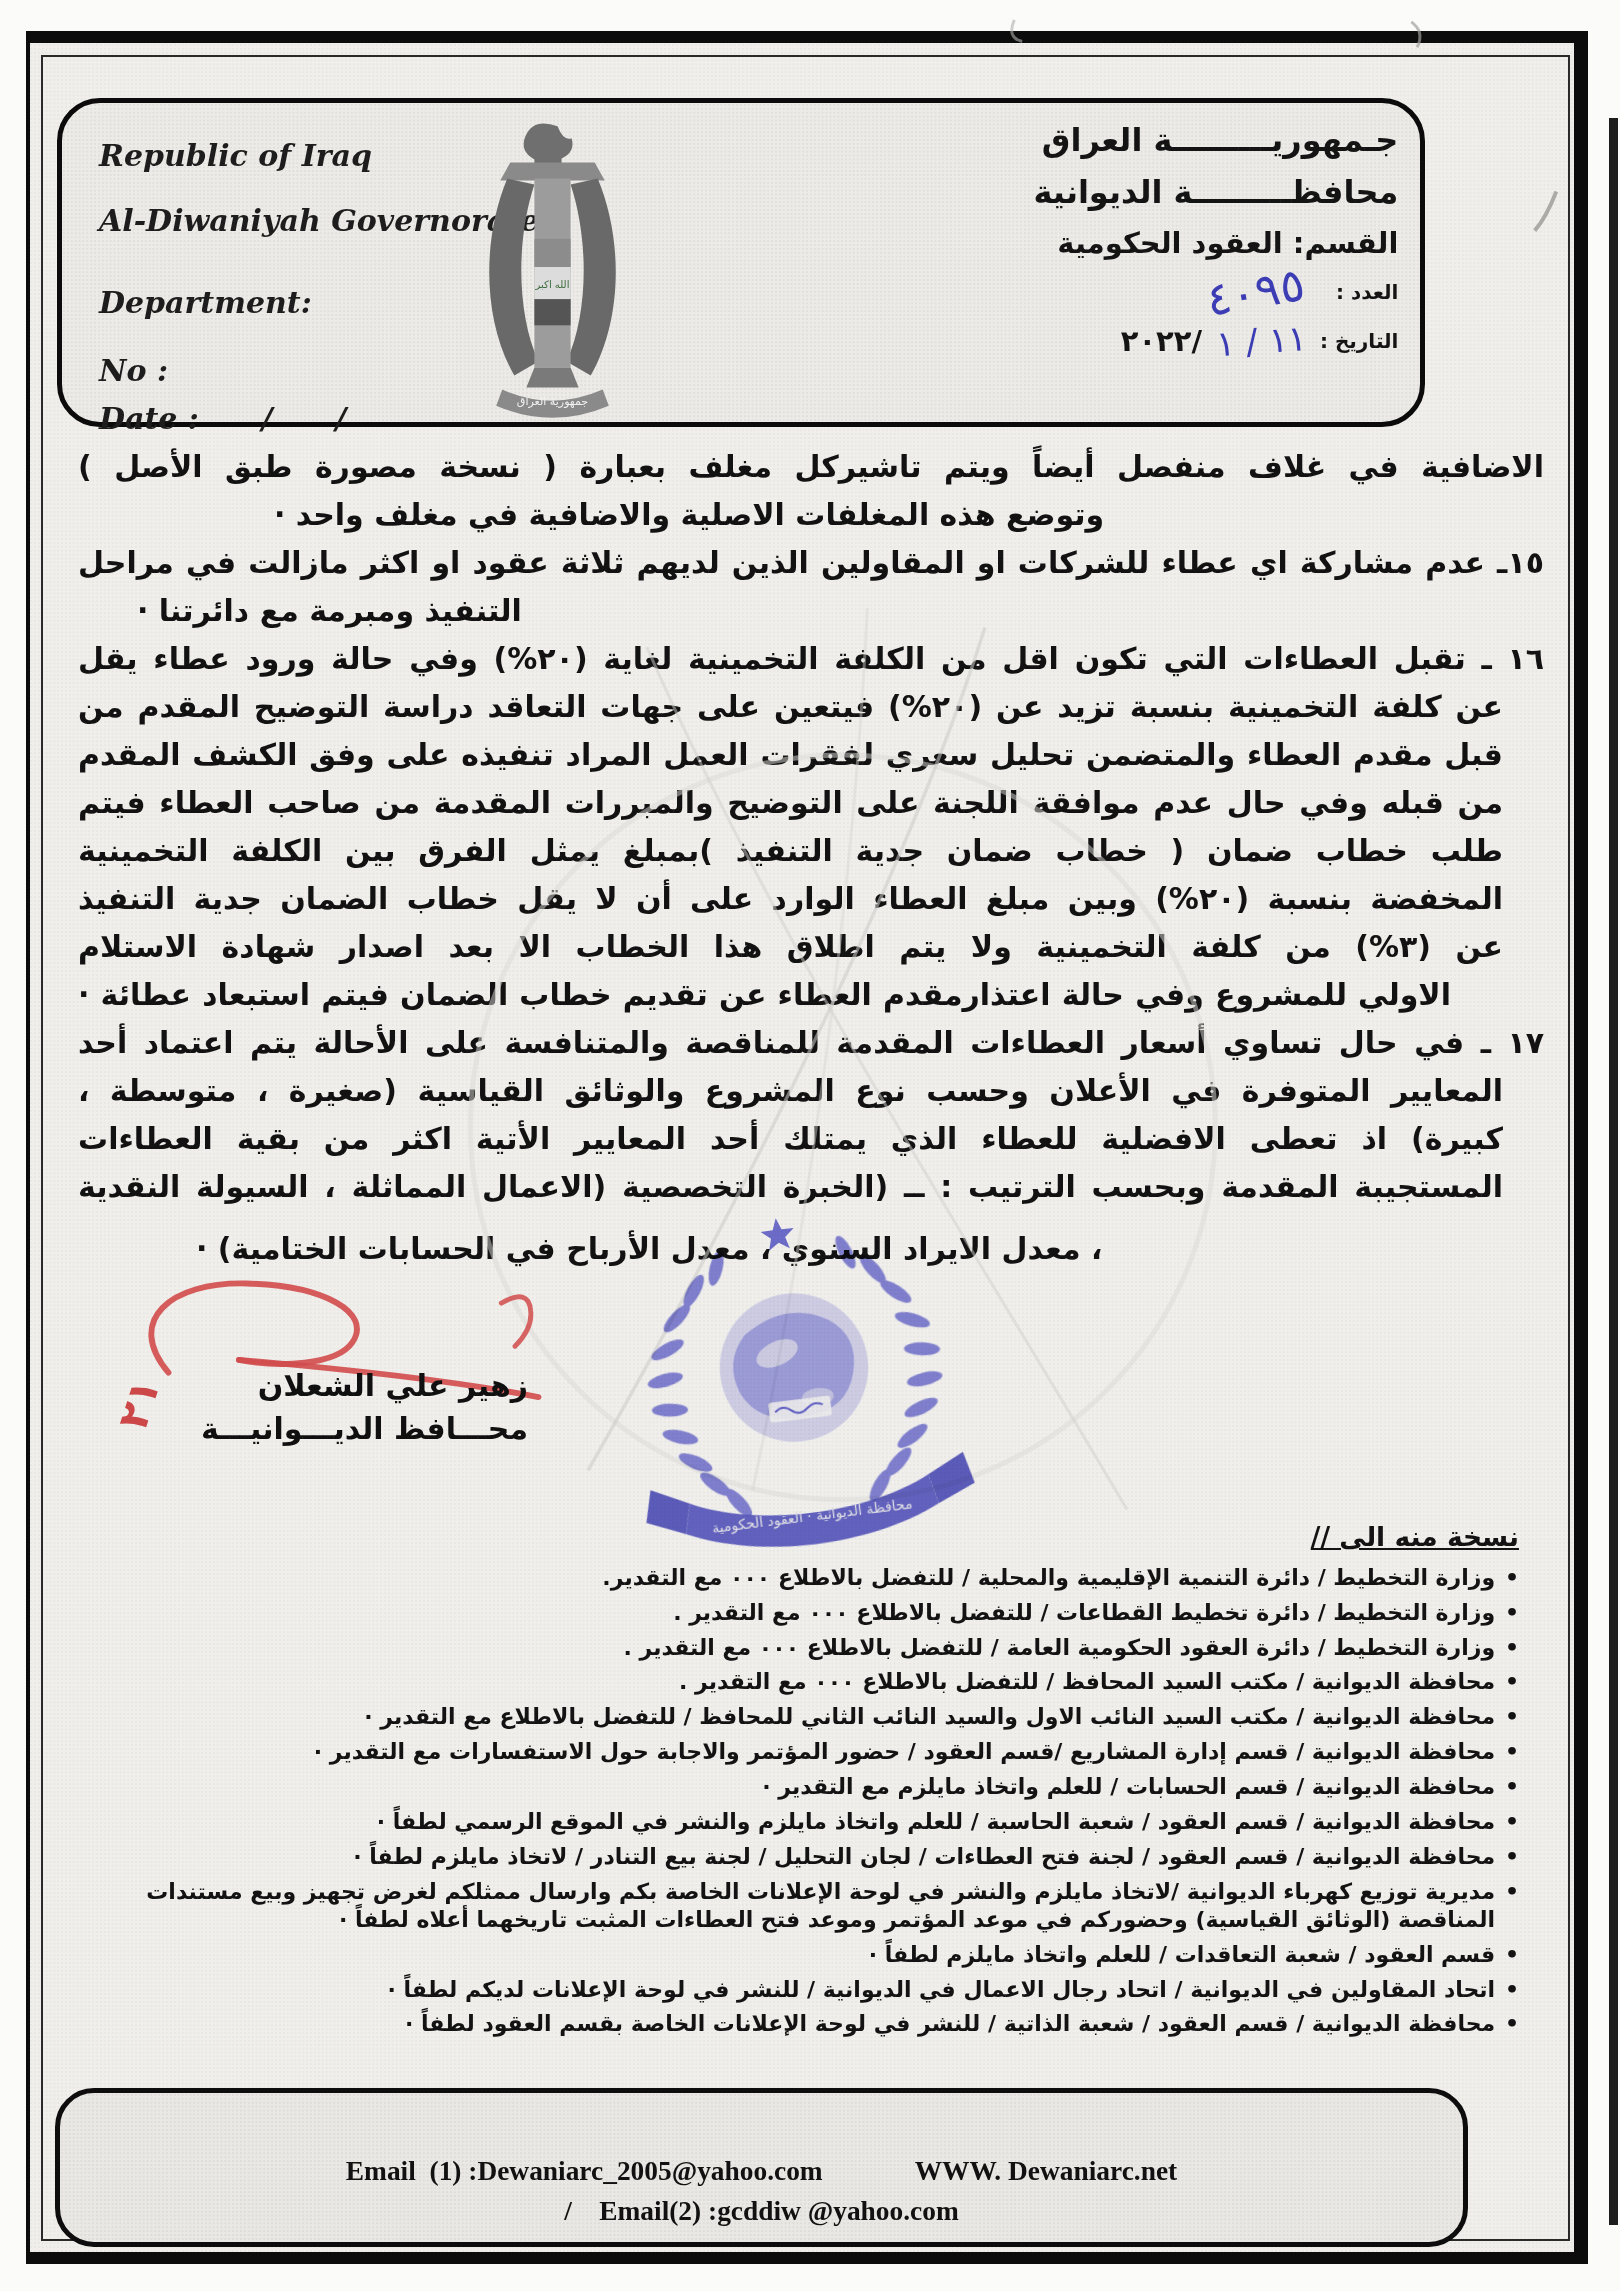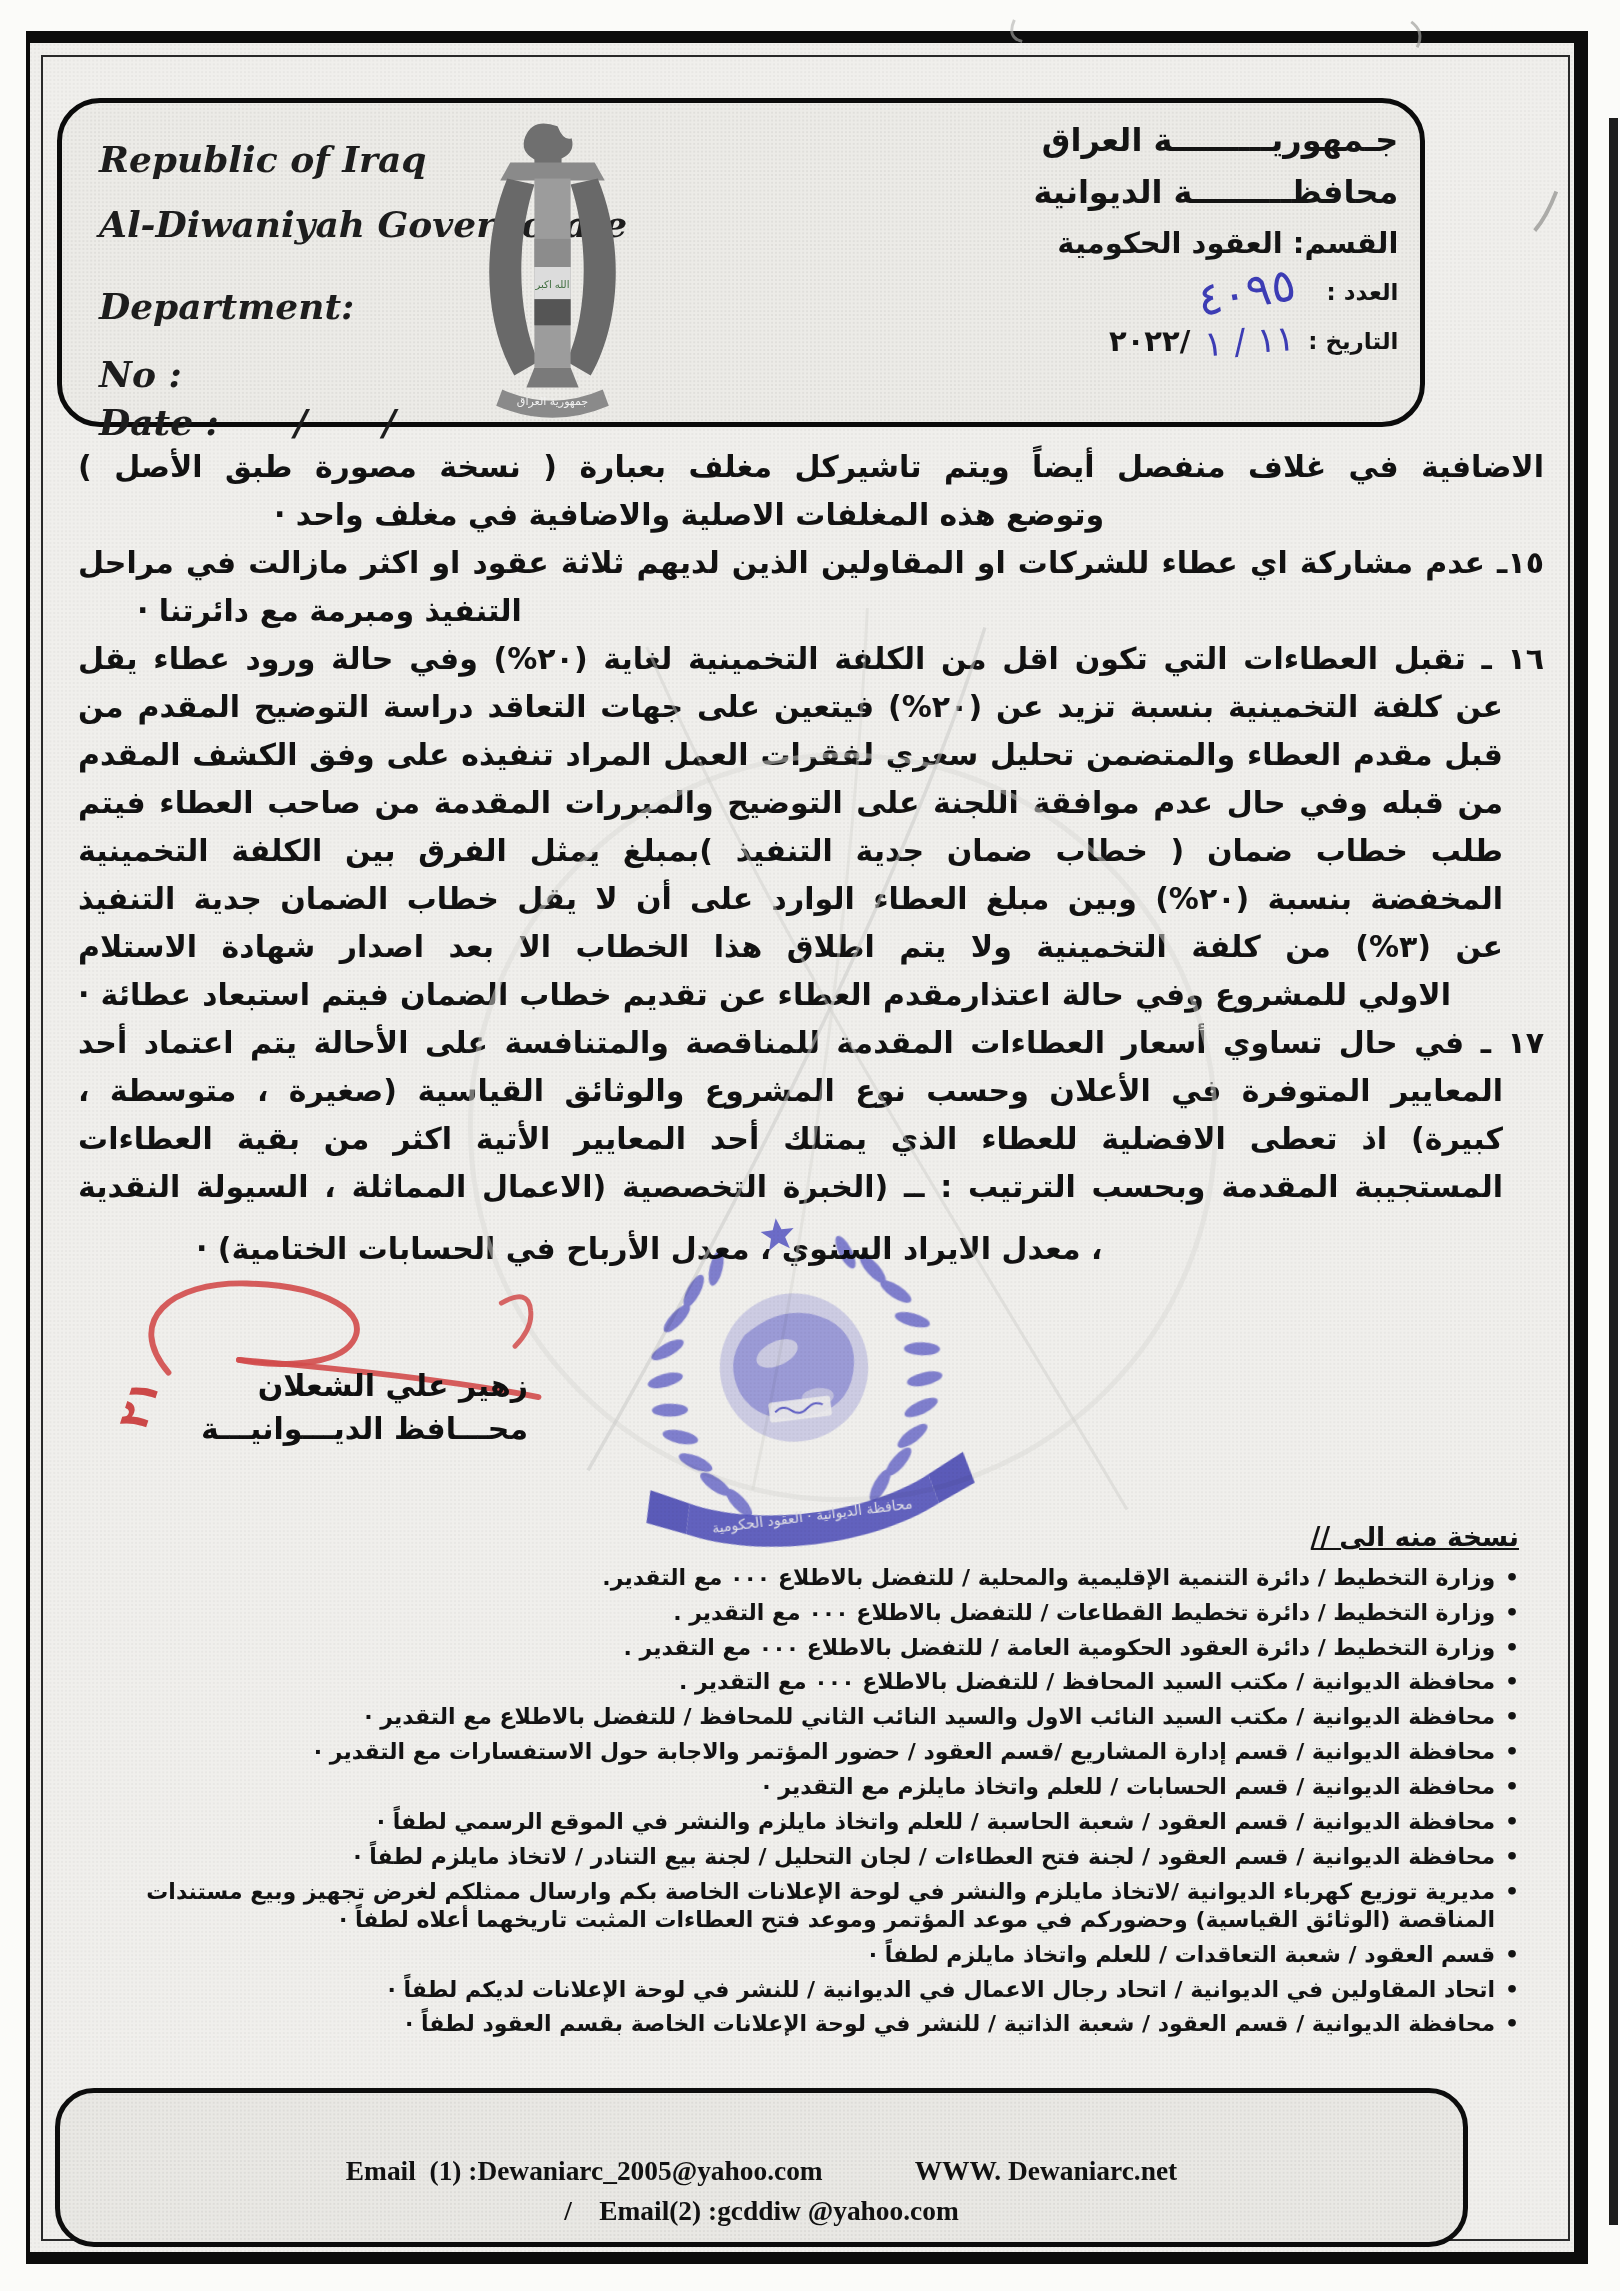--- a/index.html
+++ b/index.html
@@ -15,31 +15,31 @@
   .frame-inner{position:absolute;left:41px;top:55px;width:1529px;height:2186px;box-sizing:border-box;
          border:2px solid #2a2a2a;}
   .edge-right{position:absolute;right:2px;top:118px;width:8.8px;height:2107px;background:#1c1c1c;}
 
   
   .header-box{position:absolute;left:57px;top:98px;width:1368px;height:329px;box-sizing:border-box;
          border:5.9px solid #0b0b0b;border-radius:43px;
          background:#ecebe7;background-image:radial-gradient(rgba(0,0,0,0.05) 1px,transparent 1.1px);
          background-size:3.9px 3.9px;}
   .en-block{position:absolute;left:37px;top:0;width:421px;height:100%;
-         font-family:"DejaVu Serif",serif;font-style:italic;font-weight:700;font-size:36px;color:#1d1d1d;}
+         font-family:"DejaVu Serif",serif;font-style:italic;font-weight:700;font-size:30px;color:#1d1d1d;}
   .en-line{position:absolute;left:0;white-space:pre;}
   .en-l0{top:35px;} .en-l1{top:100px;} .en-l2{top:182px;} .en-l3{top:250px;} .en-l4{top:298px;}
 
   .emblem{position:absolute;left:390px;top:7.8px;width:201px;height:312px;}
 
   .ar-block{position:absolute;right:21.6px;top:15.7px;width:627px;text-align:right;font-weight:bold;}
   .ar-row{margin-bottom:9.8px;font-size:32px;line-height:43px;}
   .ar-row.small{font-size:29px;line-height:39px;}
   .ar-flex{display:flex;justify-content:flex-end;align-items:center;direction:ltr;gap:13.7px;}
-  .ar-label{direction:rtl;unicode-bidi:isolate;font-size:23px;font-weight:bold;}
+  .ar-label{direction:rtl;unicode-bidi:isolate;font-size:20px;font-weight:bold;}
   .hand{font-family:"DejaVu Sans",sans-serif;color:#3c3cb4;font-weight:400;}
   .hand-no{font-size:46px;transform:rotate(-10deg);letter-spacing:5.9px;margin-right:17.6px;}
   .hand-date{font-size:35px;transform:rotate(-4deg);}
   .print-year{direction:ltr;unicode-bidi:isolate;font-weight:bold;font-size:29px;}
 
   
   .body-text{position:absolute;left:78px;top:443px;width:1466px;direction:rtl;
          font-size:30px;font-weight:bold;color:#121212;}
   .b{line-height:48px;}
   .l-fill{text-align:justify;text-align-last:justify;}

